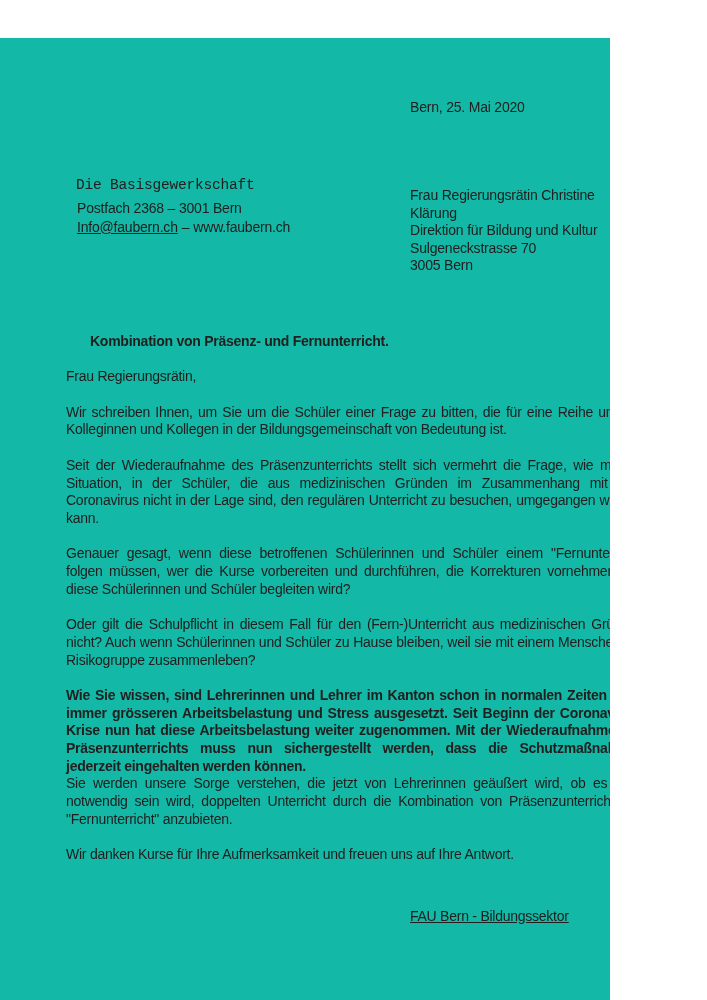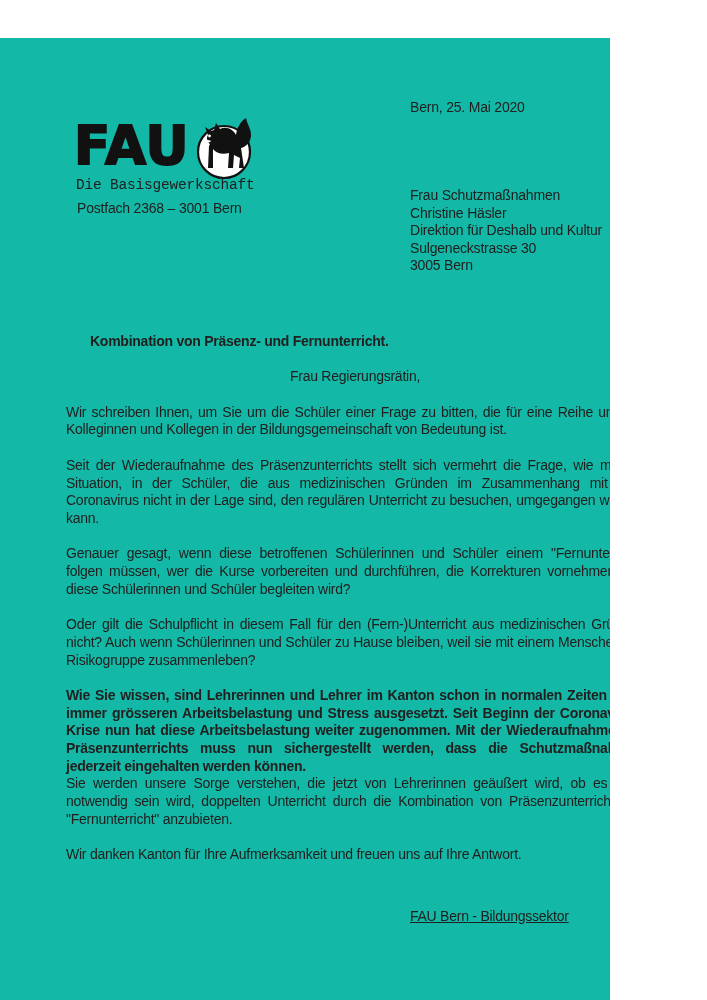--- a/index.html
+++ b/index.html
@@ -81,78 +81,59 @@
   }
   .letter-body .subject {
     font-weight: bold;
     margin: 0 0 17.7px 0;
     padding-left: 24px;
   }
   .letter-body p {
     margin: 0 0 17.7px 0;
   }
   .letter-body p.no-gap { margin-bottom: 0; font-weight: bold; }
-  .salutation { text-align: center; }
+  .salutation { text-align: left; }
 
   .signature {
     margin-left: 344px;
     margin-top: 44px;
     text-align: left;
     text-decoration: underline;
   }
 </style>
 </head>
 <body>
 
 <div class="page">
 
   <div class="date">Bern, 25. Mai 2020</div>
 
-  <div class="logo-row">
-    <span class="fau-wordmark">FAU</span>
-    <span class="cat-logo">
-      <svg width="64" height="66" viewBox="0 0 64 66" xmlns="http://www.w3.org/2000/svg">
-        <circle cx="30" cy="38" r="26" fill="#ffffff" stroke="#111" stroke-width="2.2"></circle>
-        <path fill="#111" d="M16 30
-          C13 28 12 24 14 21
-          L11 13 L17 17
-          L20 16 L22 9 L26 15
-          C32 12 39 15 42 21
-          C43 14 46 8 52 4
-          C53 10 57 14 57 21
-          C57 28 52 33 47 34
-          L50 54 L45 54 L46 44 L40 41
-          L39 54 L34 54 L35 39
-          C28 41 22 39 19 35
-          L19 54 L14 54 L15 32 Z"></path>
-        <circle cx="15.5" cy="22" r="1.4" fill="#ffffff"></circle>
-        <path fill="#ffffff" d="M11 25 L17.5 27 L12 30 Z"></path>
-      </svg>
-    </span>
-  </div>
 
   <div class="tagline">Die Basisgewerkschaft</div>
 
   <div class="sender">
     <div>Postfach 2368 – 3001 Bern</div>
+    <div>
+      <a href="#">Info@faubern.ch</a><span class="sep">–</span><span>www.faubern.ch</span>
+    </div>
   </div>
 
   <div class="recipient">
-    <div>Frau Schutzmaßnahmen Christine Häsler</div>
-    <div>Direktion für Deshalb und Kultur</div>
-    <div>Sulgeneckstrasse 30</div>
+    <div>Frau Regierungsrätin Christine Klärung</div>
+    <div>Direktion für Bildung und Kultur</div>
+    <div>Sulgeneckstrasse 70</div>
     <div>3005 Bern</div>
   </div>
 
   <div class="letter-body">
     <div class="subject">Kombination von Präsenz- und Fernunterricht.</div>
     <p class="salutation">Frau Regierungsrätin,</p>
     <p>Wir schreiben Ihnen, um Sie um die Schüler einer Frage zu bitten, die für eine Reihe unserer Kolleginnen und Kollegen in der Bildungsgemeinschaft von Bedeutung ist.</p>
     <p>Seit der Wiederaufnahme des Präsenzunterrichts stellt sich vermehrt die Frage, wie mit der Situation, in der Schüler, die aus medizinischen Gründen im Zusammenhang mit dem Coronavirus nicht in der Lage sind, den regulären Unterricht zu besuchen, umgegangen werden kann.</p>
     <p>Genauer gesagt, wenn diese betroffenen Schülerinnen und Schüler einem "Fernunterricht" folgen müssen, wer die Kurse vorbereiten und durchführen, die Korrekturen vornehmen und diese Schülerinnen und Schüler begleiten wird?</p>
     <p>Oder gilt die Schulpflicht in diesem Fall für den (Fern-)Unterricht aus medizinischen Gründen nicht? Auch wenn Schülerinnen und Schüler zu Hause bleiben, weil sie mit einem Menschen der Risikogruppe zusammenleben?</p>
     <p class="no-gap">Wie Sie wissen, sind Lehrerinnen und Lehrer im Kanton schon in normalen Zeiten einer immer grösseren Arbeitsbelastung und Stress ausgesetzt. Seit Beginn der Coronavirus-Krise nun hat diese Arbeitsbelastung weiter zugenommen. Mit der Wiederaufnahme des Präsenzunterrichts muss nun sichergestellt werden, dass die Schutzmaßnahmen jederzeit eingehalten werden können.</p>
     <p>Sie werden unsere Sorge verstehen, die jetzt von Lehrerinnen geäußert wird, ob es auch notwendig sein wird, doppelten Unterricht durch die Kombination von Präsenzunterricht und "Fernunterricht" anzubieten.</p>
-    <p>Wir danken Kanton für Ihre Aufmerksamkeit und freuen uns auf Ihre Antwort.</p>
+    <p>Wir danken Kurse für Ihre Aufmerksamkeit und freuen uns auf Ihre Antwort.</p>
     <div class="signature">FAU Bern - Bildungssektor</div>
   </div>
 
 </div>
 
 </body></html>

